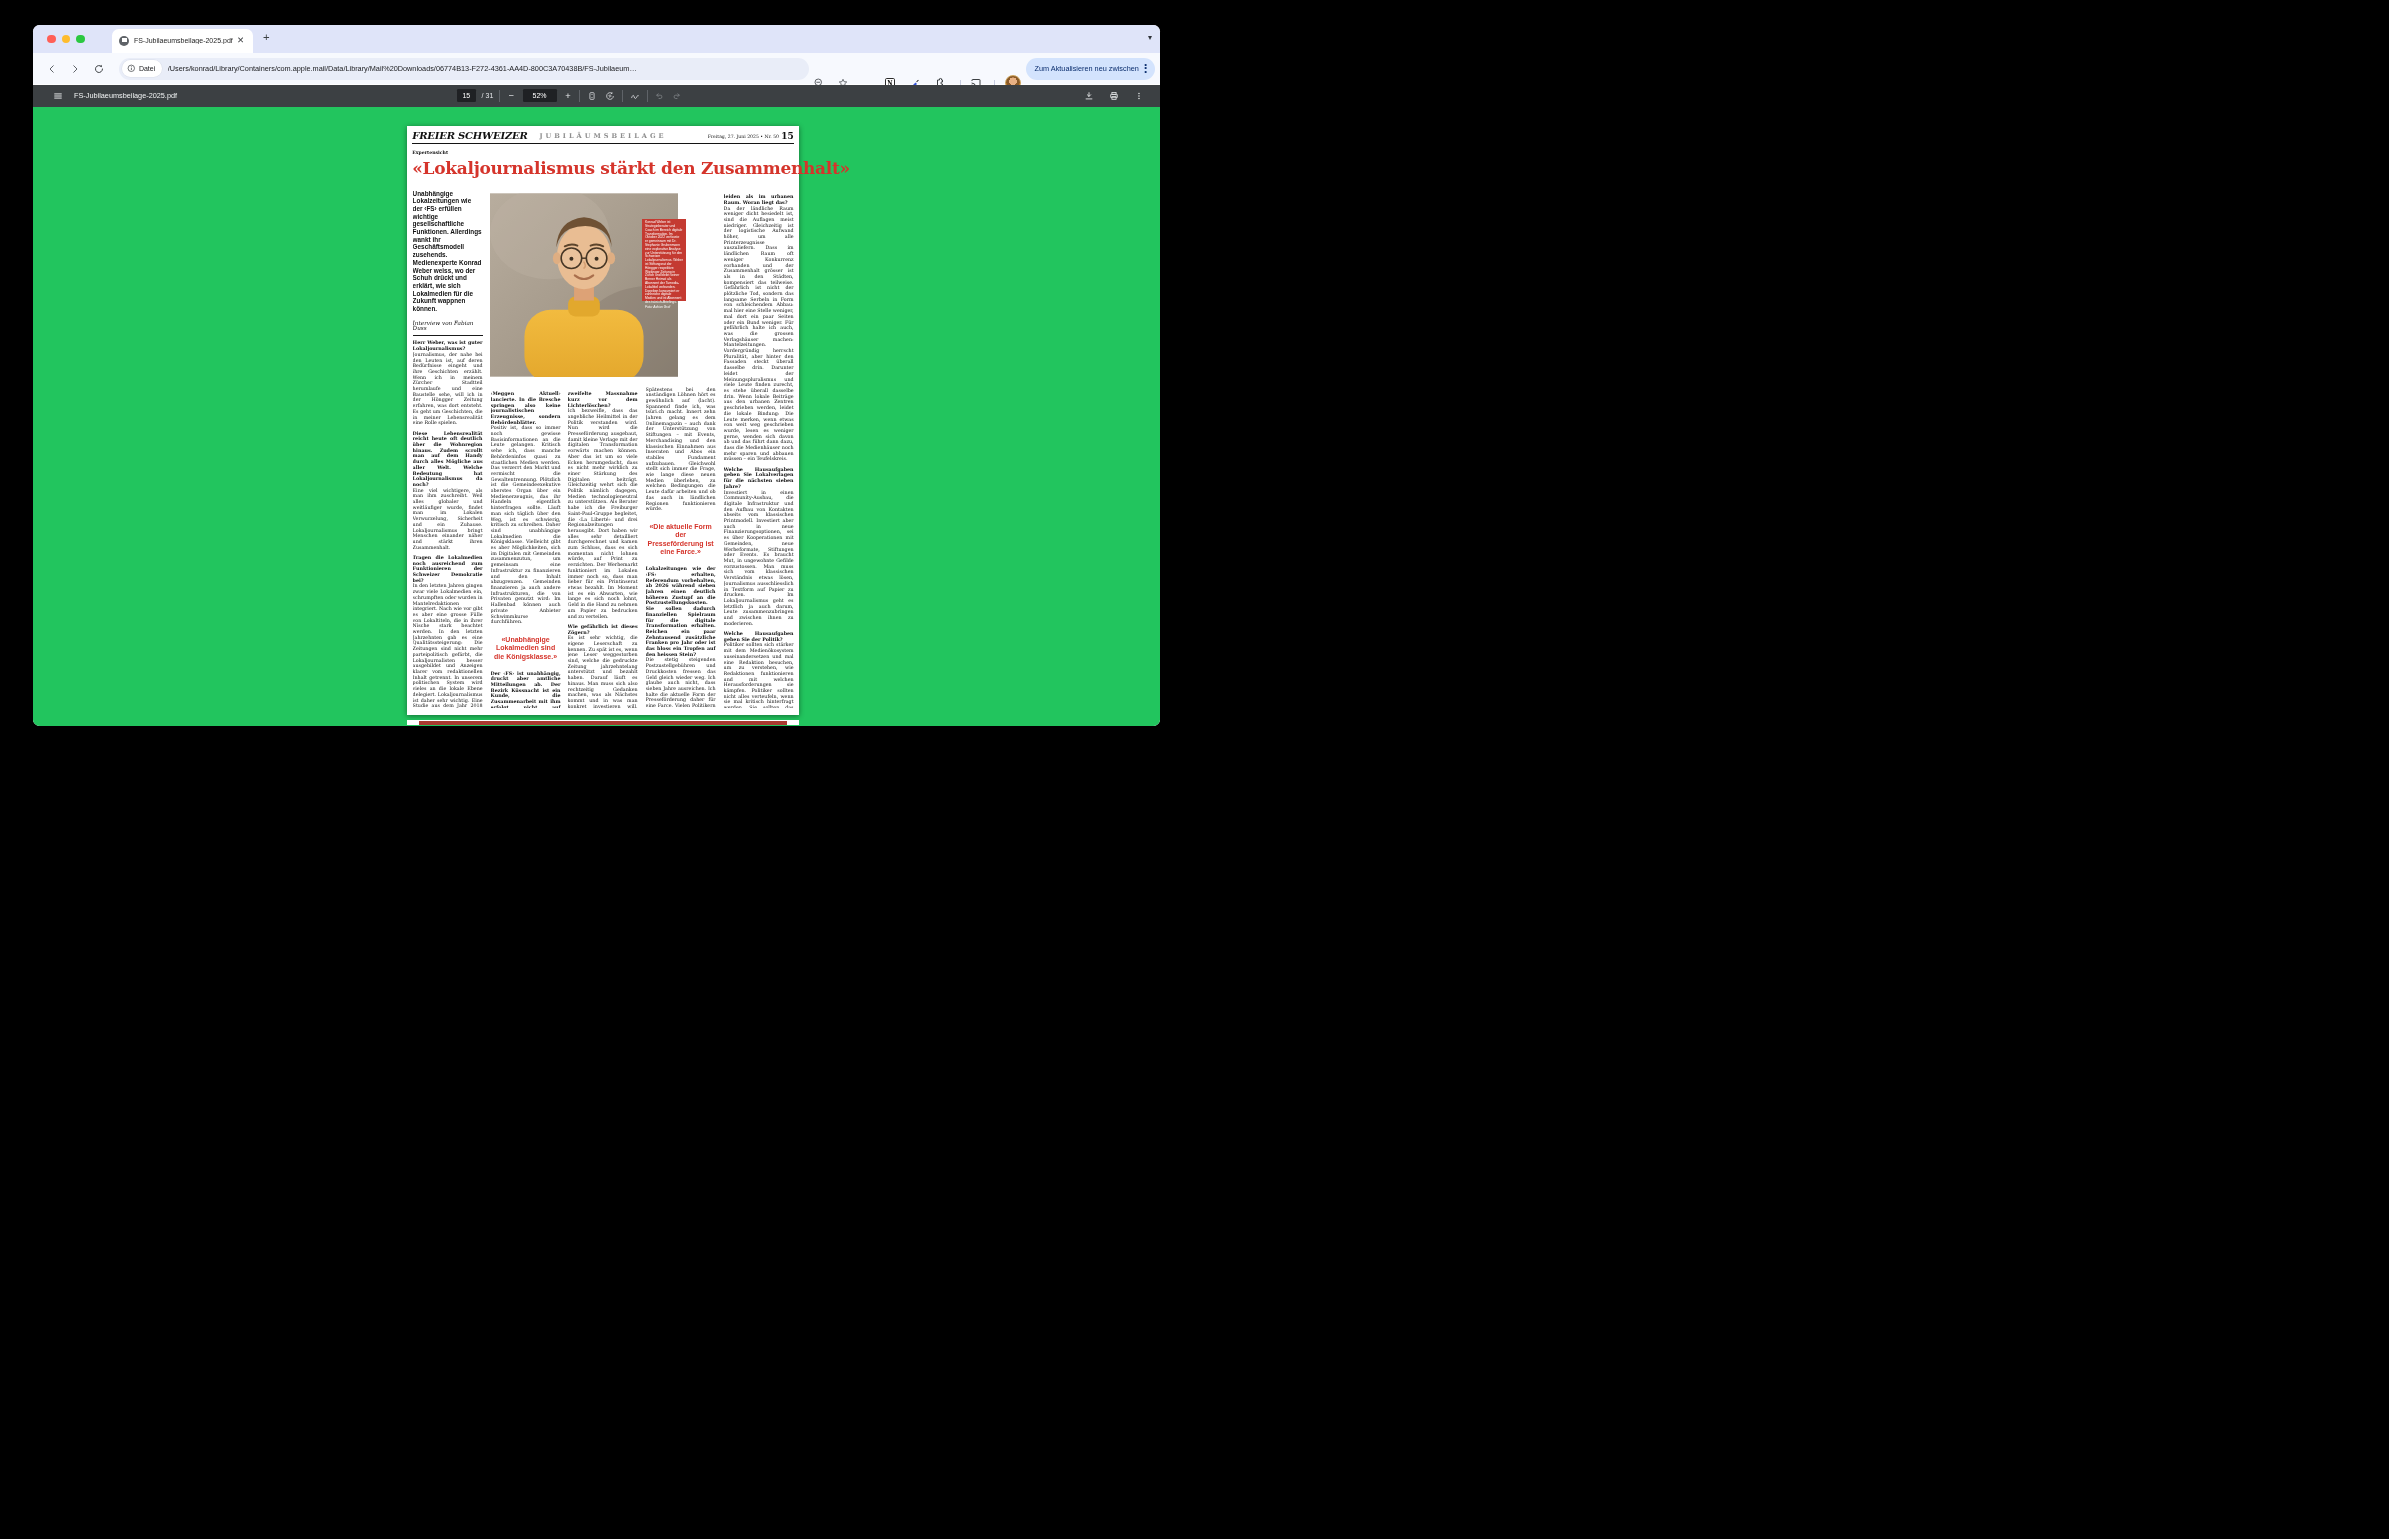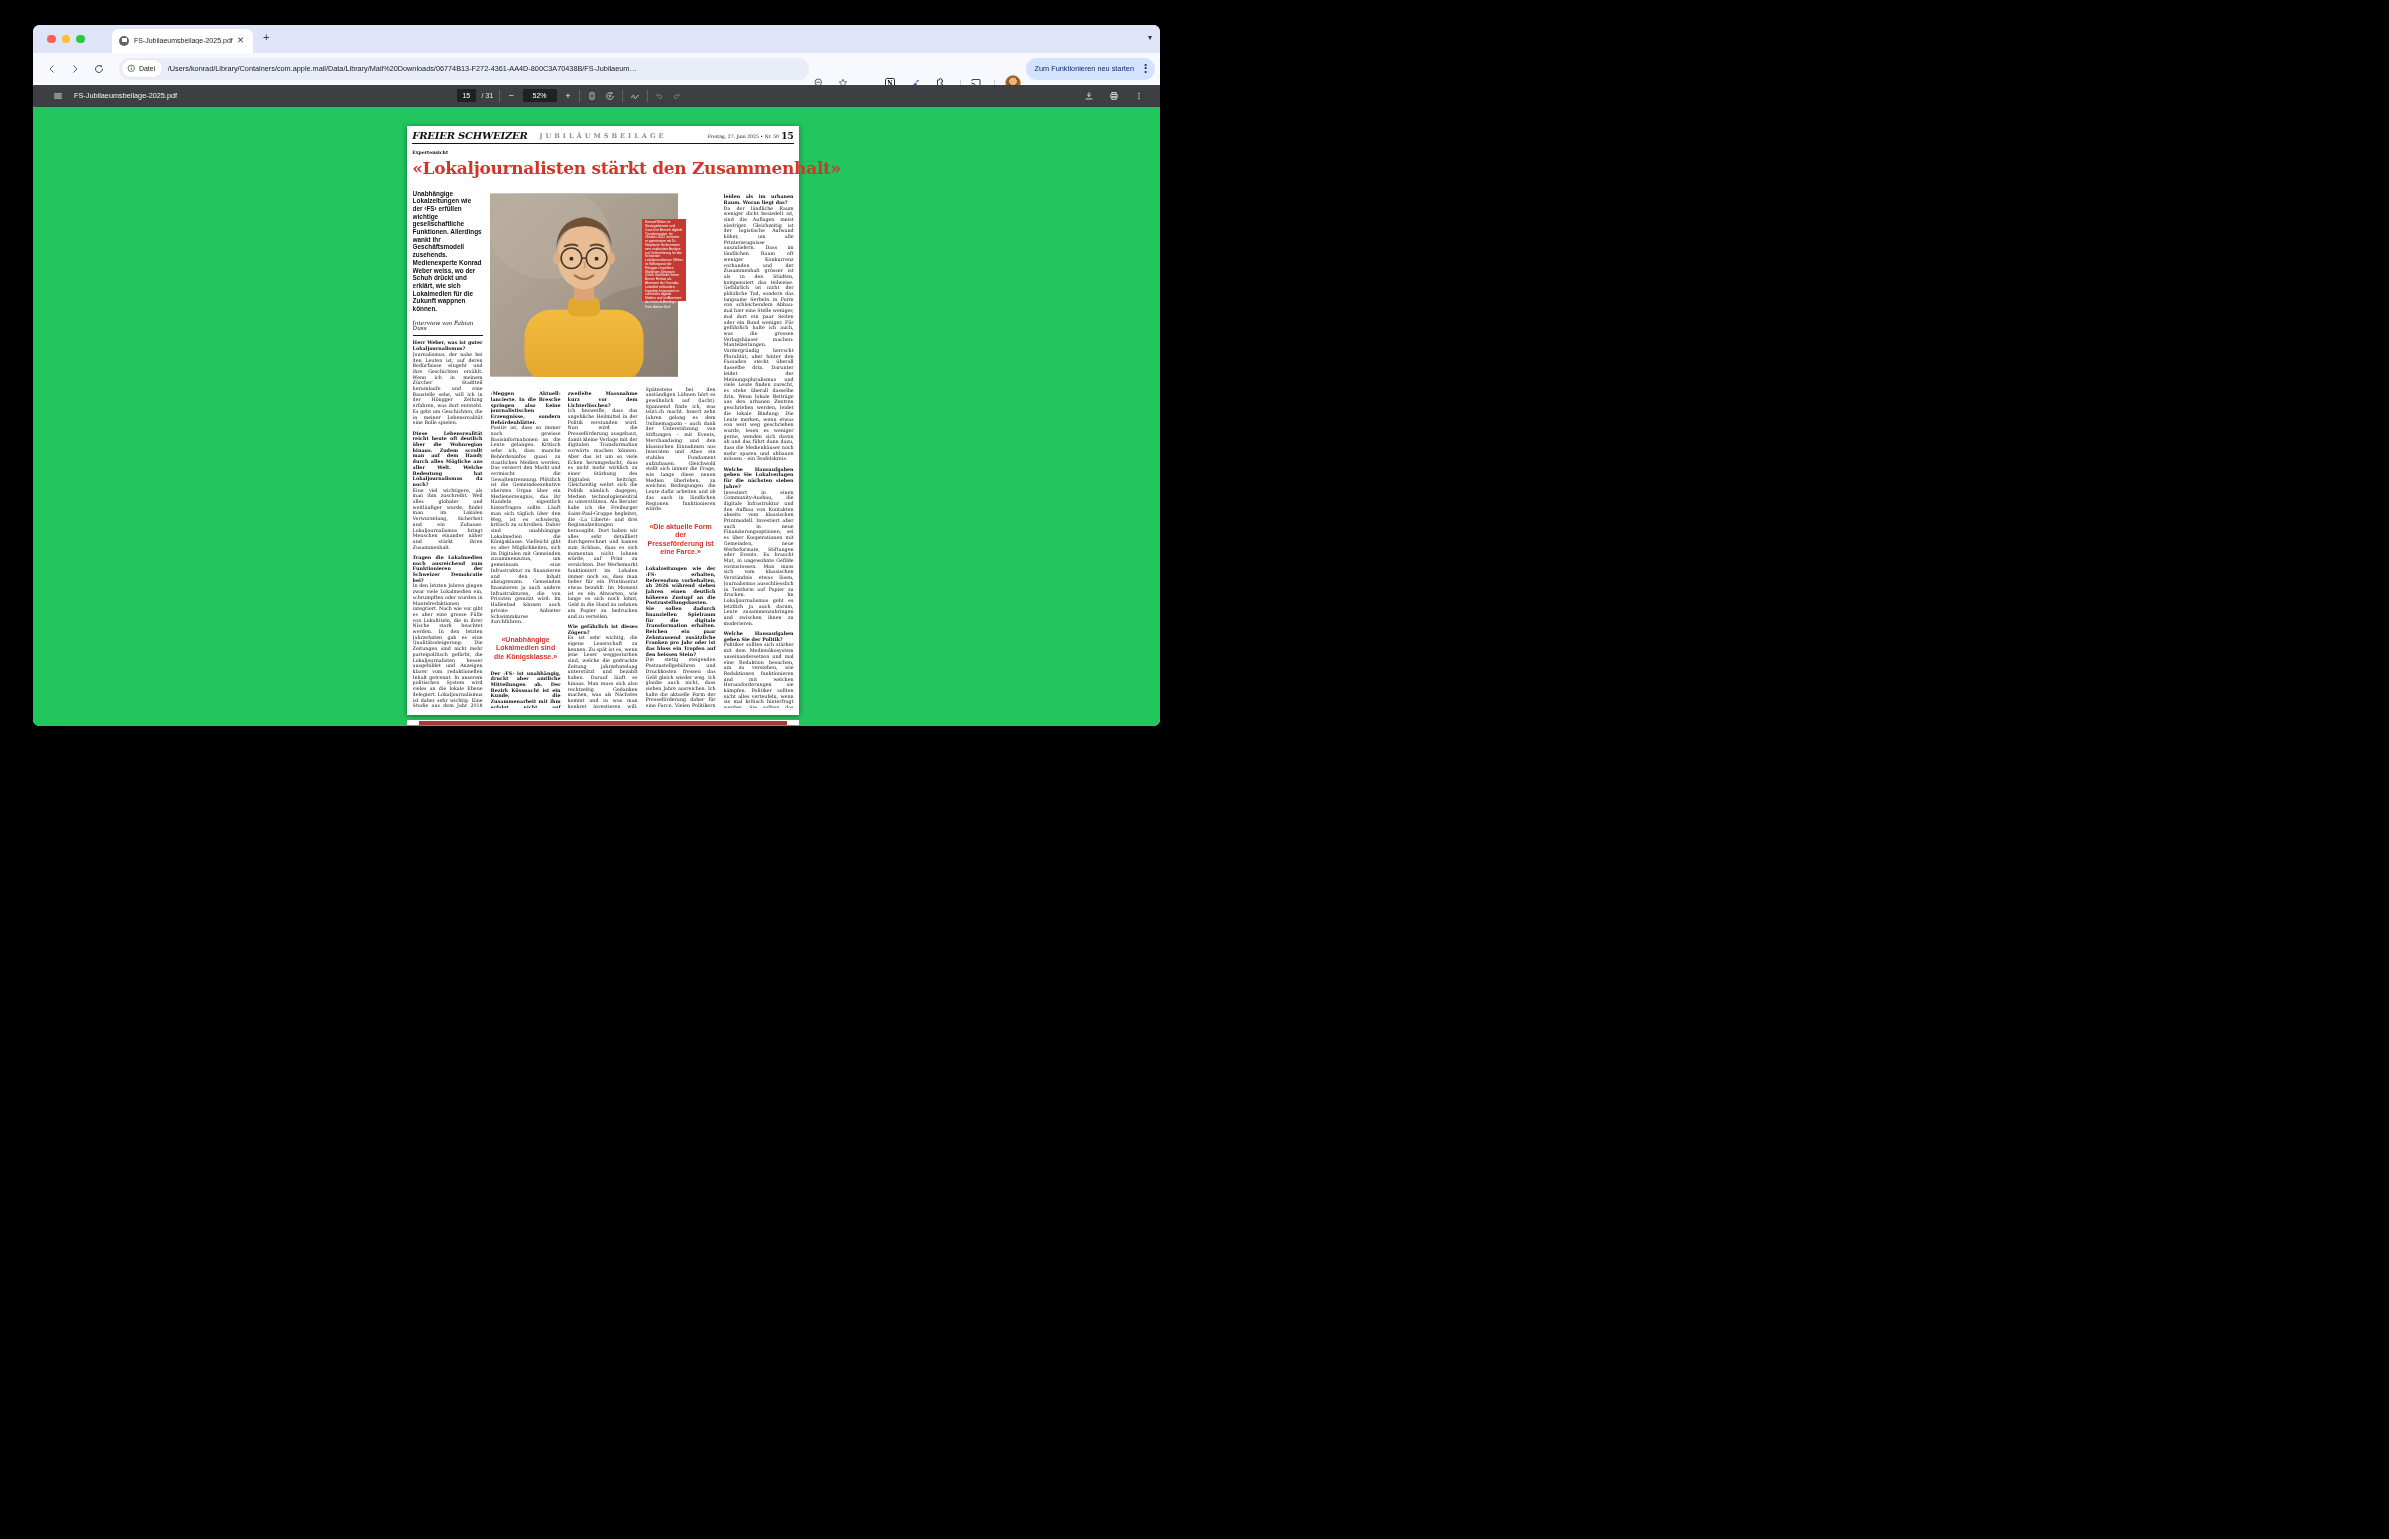--- a/index.html
+++ b/index.html
@@ -184,21 +184,21 @@
     <div class="vsep" style="left:927px"></div>
     <div class="rt-ic" style="left:935px">
       <svg viewBox="0 0 24 24">
           <path d="M4 8V6a1 1 0 0 1 1-1h14a1 1 0 0 1 1 1v12a1 1 0 0 1-1 1h-8" fill="none" stroke="#3c4043" stroke-width="2" stroke-linejoin="round"></path>
           <path d="M4 12a7 7 0 0 1 7 7M4 16a3.5 3.5 0 0 1 3.5 3.5M4 19.6h.4" fill="none" stroke="#3c4043" stroke-width="2" stroke-linecap="round"></path>
         </svg>
     </div>
     <div class="vsep" style="left:961px"></div>
     <div class="avatar"></div>
     <div class="updatepill">
-      <span>Zum Funktionieren neu starten</span>
+      <span>Zum Aktualisieren neu zwischen</span>
       <div class="pill-dots">•<br>•<br>•</div>
     </div>
   </div>
 
   <div class="pdfbar">
     <div class="wic" style="left:18px">
       <svg viewBox="0 0 24 24">
           <path d="M4 7h16M4 12h16M4 17h16" stroke="#f1f3f4" stroke-width="2.2" stroke-linecap="round"></path>
         </svg>
     </div>
@@ -272,21 +272,21 @@
   <div class="viewport">
 
     <div class="page">
       <div class="np">
         <div class="masthead">FREIER SCHWEIZER</div>
         <div class="section">JUBILÄUMSBEILAGE</div>
         <div class="dateline">Freitag, 27. Juni 2025 • Nr. 50</div>
         <div class="pageno">15</div>
         <div class="hrule"></div>
         <div class="kicker">Expertensicht</div>
-        <div class="headline">«Lokaljournalisten stärkt den Zusammenhalt»</div>
+        <div class="headline">«Lokaljournalismus stärkt den Zusammenhalt»</div>
 
         <div class="cols">
           <div class="col col0">
               <div class="blk lede">Unabhängige Lokalzeitungen wie der ‹FS› erfüllen wichtige gesellschaftliche Funktionen. Allerdings wankt ihr Geschäftsmodell zusehends. Medienexperte Konrad Weber weiss, wo der Schuh drückt und erklärt, wie sich Lokalmedien für die Zukunft wappnen können.</div>
               <div class="blk byline">Interview von Fabian Duss</div>
               <div class="blk q">Herr Weber, was ist guter Lokaljournalismus?</div>
               <div class="blk a">Journalismus, der nahe bei den Leuten ist, auf deren Bedürfnisse eingeht und ihre Geschichten erzählt. Wenn ich in meinem Zürcher Stadtteil herumlaufe und eine Baustelle sehe, will ich in der Höngger Zeitung erfahren, was dort entsteht. Es geht um Geschichten, die in meiner Lebensrealität eine Rolle spielen.</div>
               <div class="blk q">Diese Lebensrealität reicht heute oft deutlich über die Wohnregion hinaus. Zudem scrollt man auf dem Handy durch alles Mögliche aus aller Welt. Welche Bedeutung hat Lokaljournalismus da noch?</div>
               <div class="blk a">Eine viel wichtigere, als man ihm zuschreibt. Weil alles globaler und weitläufiger wurde, findet man im Lokalen Verwurzelung, Sicherheit und ein Zuhause. Lokaljournalismus bringt Menschen einander näher und stärkt ihren Zusammenhalt.</div>
               <div class="blk q">Tragen die Lokalmedien noch ausreichend zum Funktionieren der Schweizer Demokratie bei?</div>

